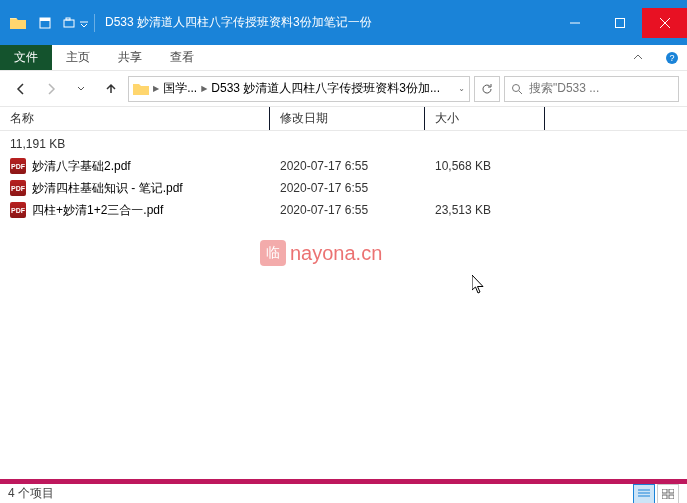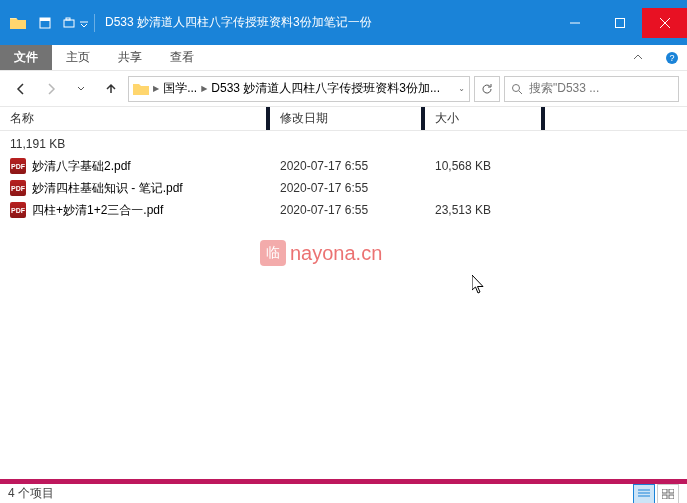--- a/index.html
+++ b/index.html
@@ -10,36 +10,36 @@
 .titlebar .qat { display: flex; gap: 2px; }
 .titlebar .qat .qbtn { width: 22px; height: 22px; display: flex; align-items: center; justify-content: center; }
 .titlebar .divider { width: 1px; height: 18px; background: rgba(255,255,255,0.35); margin: 0 6px; }
 .titlebar .title { font-size: 12px; flex: 1; white-space: nowrap; overflow: hidden; text-overflow: ellipsis; padding-left: 4px; }
 .titlebar .winbtns { display: flex; }
 .titlebar .winbtns .wb { width: 45px; height: 30px; display: flex; align-items: center; justify-content: center; }
 .titlebar .winbtns .wb.close { background: #e81123; }
 
 .ribbon { height: 26px; background: #fff; display: flex; align-items: stretch; border-bottom: 1px solid #e8e8e8; }
 .ribbon .tab { padding: 0 14px; font-size: 12px; display: flex; align-items: center; color: #444; }
-.ribbon .tab.file { background: #737373; color: #fff; font-weight: bold; }
+.ribbon .tab.file { background: #14532d; color: #fff; }
 .ribbon .spacer { flex: 1; }
 .ribbon .help { width: 30px; display: flex; align-items: center; justify-content: center; }
 
 .navbar { height: 36px; display: flex; align-items: center; padding: 4px 8px; gap: 4px; border-bottom: 1px solid #e8e8e8; }
 .navbar .navbtn { width: 26px; height: 26px; display: flex; align-items: center; justify-content: center; border-radius: 2px; }
 .navbar .navbtn.disabled svg path { stroke: #b8b8b8; }
 .navbar .addressbar { flex: 1; height: 26px; border: 1px solid #ccc; display: flex; align-items: center; padding: 0 4px; gap: 4px; font-size: 12px; }
 .navbar .addressbar .crumb { display: flex; align-items: center; gap: 4px; white-space: nowrap; }
 .navbar .addressbar .crumb.long { overflow: hidden; text-overflow: ellipsis; }
 .navbar .addressbar .chev { color: #666; font-size: 8px; }
 .navbar .addrbtn { width: 26px; height: 26px; border: 1px solid #ccc; display: flex; align-items: center; justify-content: center; }
 .navbar .searchbox { width: 175px; height: 26px; border: 1px solid #ccc; display: flex; align-items: center; padding: 0 6px; gap: 6px; font-size: 12px; color: #777; }
 
 .columns { display: flex; height: 24px; border-bottom: 1px solid #e8e8e8; font-size: 12px; color: #333; }
-.columns .col { display: flex; align-items: center; padding: 0 10px; border-right: 4px solid #0f172a; text-align: right; }
+.columns .col { display: flex; align-items: center; padding: 0 10px; border-right: 1px solid #0f172a; text-align: right; }
 .col-name { width: 270px; }
 .col-date { width: 155px; }
 .col-size { width: 120px; }
 
 .filelist { padding: 2px 0; }
 .row { display: flex; height: 22px; align-items: center; font-size: 12px; padding: 0; }
 .row .cell-name { width: 270px; display: flex; align-items: center; gap: 6px; padding-left: 10px; }
 .row .cell-date { width: 155px; padding-left: 10px; color: #333; }
 .row .cell-size { width: 120px; padding-left: 10px; color: #333; }
 .pdf-icon { width: 16px; height: 16px; background: linear-gradient(#b82020,#8b1616); border-radius: 2px; display: flex; align-items: center; justify-content: center; color: #fff; font-size: 7px; font-weight: bold; }

